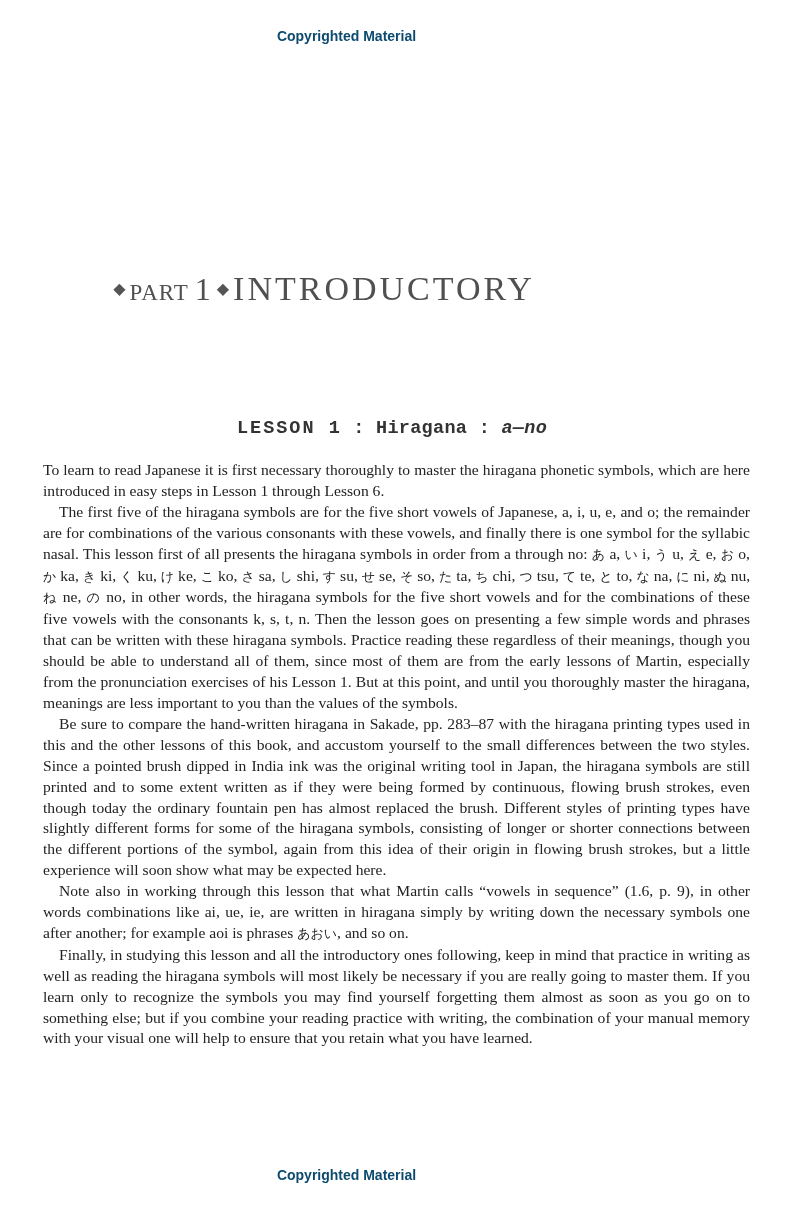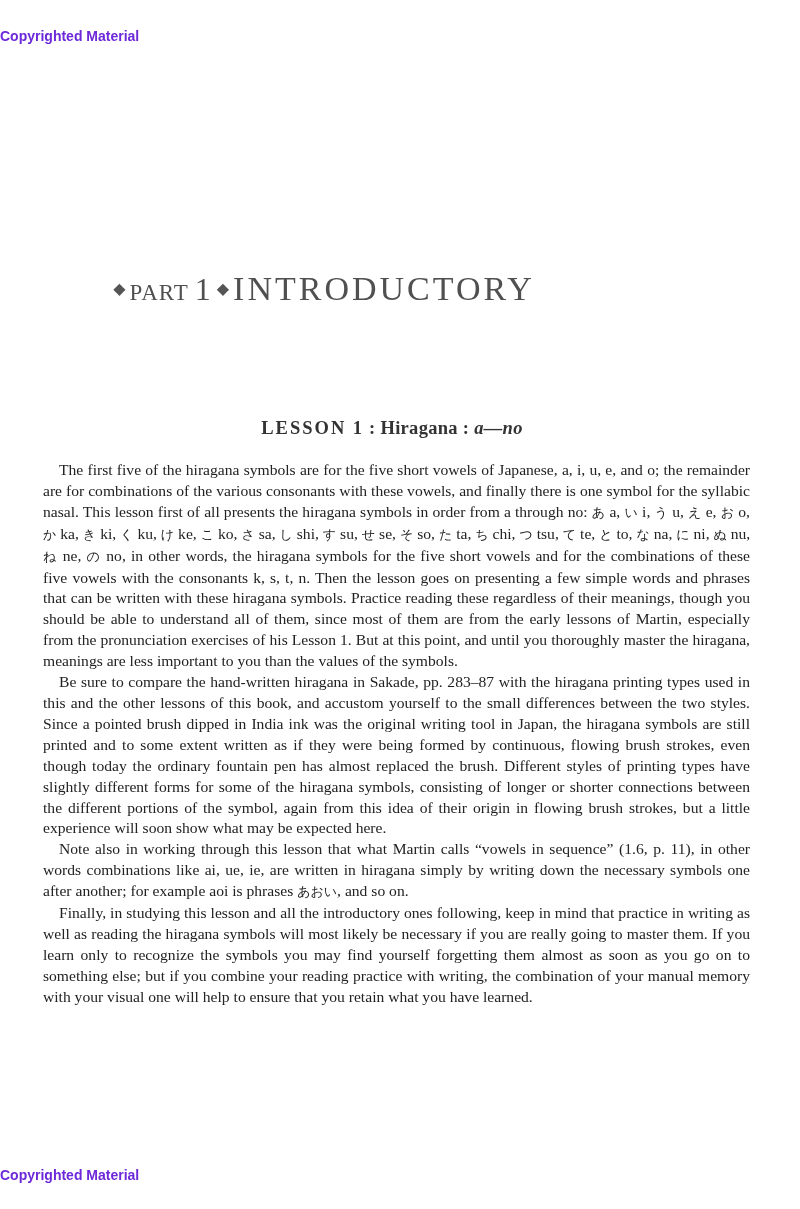--- a/index.html
+++ b/index.html
@@ -1,28 +1,28 @@
 <!DOCTYPE html>
 <html><head>
 <meta charset="utf-8">
 <style>
   html, body { margin:0; padding:0; background:#ffffff; }
   body { width:800px; height:1209px; position:relative; overflow:hidden; }
-  .watermark { position:absolute; left:0; width:693px; 
-    font-family:"Liberation Sans", sans-serif; font-weight:bold; font-size:14px; color:#6d28d9; }
+  .watermark { position:absolute; left:0; width:693px; text-align:center;
+    font-family:"Liberation Sans", sans-serif; font-weight:bold; font-size:14px; color:#0c4a6e; }
   .wm-top { top:28px; }
   .wm-bottom { top:1167px; }
   .part-title { position:absolute; top:270px; left:0; width:648px; text-align:center;
     font-family:"Liberation Serif", serif; color:#505050; white-space:nowrap; }
   .part-title .diamond { font-size:16px; vertical-align:6px; color:#555; }
   .part-title .part { font-size:23px; letter-spacing:1px; }
   .part-title .num { font-size:32px; margin:0 2px; }
   .part-title .intro { font-size:34px; letter-spacing:3px; }
   .lesson-title { position:absolute; top:418px; left:0; width:784px; text-align:center;
-    font-family:Liberation Serif, serif; font-weight:bold; font-size:18.5px; color:#333; letter-spacing:0.3px; }
+    font-family:Liberation Mono, monospace; font-weight:bold; font-size:18.5px; color:#333; letter-spacing:0.3px; }
   .lesson-title .lesson-label { letter-spacing:2px; }
   .lesson-title i { font-weight:bold; }
   .body-text { position:absolute; top:460px; left:43px; width:707px;
     font-family:"Liberation Serif", serif; font-size:15.6px; line-height:20.9px; color:#222;
     text-align:justify; }
   .body-text p { margin:0; text-indent:16px; }
   .body-text p.first { text-indent:0; }
   .body-text b { font-weight:normal; }
   .kana { font-size:13px; }
 </style>
@@ -41,19 +41,20 @@
 
 <div class="lesson-title">
   <span class="lesson-label">LESSON 1</span>
   <span>:</span>
   <span>Hiragana</span>
   <span>:</span>
   <i>a—no</i>
 </div>
 
 <div class="body-text">
+  <p class="first">To learn to read Japanese it is first necessary thoroughly to master the hiragana phonetic symbols, which are here introduced in easy steps in Lesson 1 through Lesson 6.</p>
   <p><span>The first five of the hiragana symbols are for the five short vowels of Japanese, </span><b>a, i, u, e,</b><span> and </span><b>o;</b><span> the remainder are for combinations of the various consonants with these vowels, and finally there is one symbol for the syllabic nasal. This lesson first of all presents the hiragana symbols in order from </span><b>a</b><span> through </span><b>no:</b><span id="kana-list"> <span class="kana">あ</span> <b>a,</b> <span class="kana">い</span> <b>i,</b> <span class="kana">う</span> <b>u,</b> <span class="kana">え</span> <b>e,</b> <span class="kana">お</span> <b>o,</b> <span class="kana">か</span> <b>ka,</b> <span class="kana">き</span> <b>ki,</b> <span class="kana">く</span> <b>ku,</b> <span class="kana">け</span> <b>ke,</b> <span class="kana">こ</span> <b>ko,</b> <span class="kana">さ</span> <b>sa,</b> <span class="kana">し</span> <b>shi,</b> <span class="kana">す</span> <b>su,</b> <span class="kana">せ</span> <b>se,</b> <span class="kana">そ</span> <b>so,</b> <span class="kana">た</span> <b>ta,</b> <span class="kana">ち</span> <b>chi,</b> <span class="kana">つ</span> <b>tsu,</b> <span class="kana">て</span> <b>te,</b> <span class="kana">と</span> <b>to,</b> <span class="kana">な</span> <b>na,</b> <span class="kana">に</span> <b>ni,</b> <span class="kana">ぬ</span> <b>nu,</b> <span class="kana">ね</span> <b>ne,</b> <span class="kana">の</span> <b>no,</b></span><span> in other words, the hiragana symbols for the five short vowels and for the combinations of these five vowels with the consonants </span><b>k, s, t, n.</b><span> Then the lesson goes on presenting a few simple words and phrases that can be written with these hiragana symbols. Practice reading these regardless of their meanings, though you should be able to understand all of them, since most of them are from the early lessons of Martin, especially from the pronunciation exercises of his Lesson 1. But at this point, and until you thoroughly master the hiragana, meanings are less important to you than the values of the symbols.</span></p>
   <p>Be sure to compare the hand-written hiragana in Sakade, pp. 283–87 with the hiragana printing types used in this and the other lessons of this book, and accustom yourself to the small differences between the two styles. Since a pointed brush dipped in India ink was the original writing tool in Japan, the hiragana symbols are still printed and to some extent written as if they were being formed by continuous, flowing brush strokes, even though today the ordinary fountain pen has almost replaced the brush.  Different styles of printing types have slightly different forms for some of the hiragana symbols, consisting of longer or shorter connections between the different portions of the symbol, again from this idea of their origin in flowing brush strokes, but a little experience will soon show what may be expected here.</p>
-  <p><span>Note also in working through this lesson that what Martin calls “vowels in sequence” (1.6, p. 11), in other words combinations like </span><b>ai, ue, ie,</b><span> are written in hiragana simply by writing down the necessary symbols one after another; for example </span><b>aoi</b><span> is phrases </span><span class="kana">あおい</span><span>, and so on.</span></p>
+  <p><span>Note also in working through this lesson that what Martin calls “vowels in sequence” (1.6, p. 9), in other words combinations like </span><b>ai, ue, ie,</b><span> are written in hiragana simply by writing down the necessary symbols one after another; for example </span><b>aoi</b><span> is phrases </span><span class="kana">あおい</span><span>, and so on.</span></p>
   <p>Finally, in studying this lesson and all the introductory ones following, keep in mind that practice in writing as well as reading the hiragana symbols will most likely be necessary if you are really going to master them. If you learn only to recognize the symbols you may find yourself forgetting them almost as soon as you go on to something else; but if you combine your reading practice with writing, the combination of your manual memory with your visual one will help to ensure that you retain what you have learned.</p>
 </div>
 
 <div class="watermark wm-bottom">Copyrighted Material</div>
 
 </body></html>

